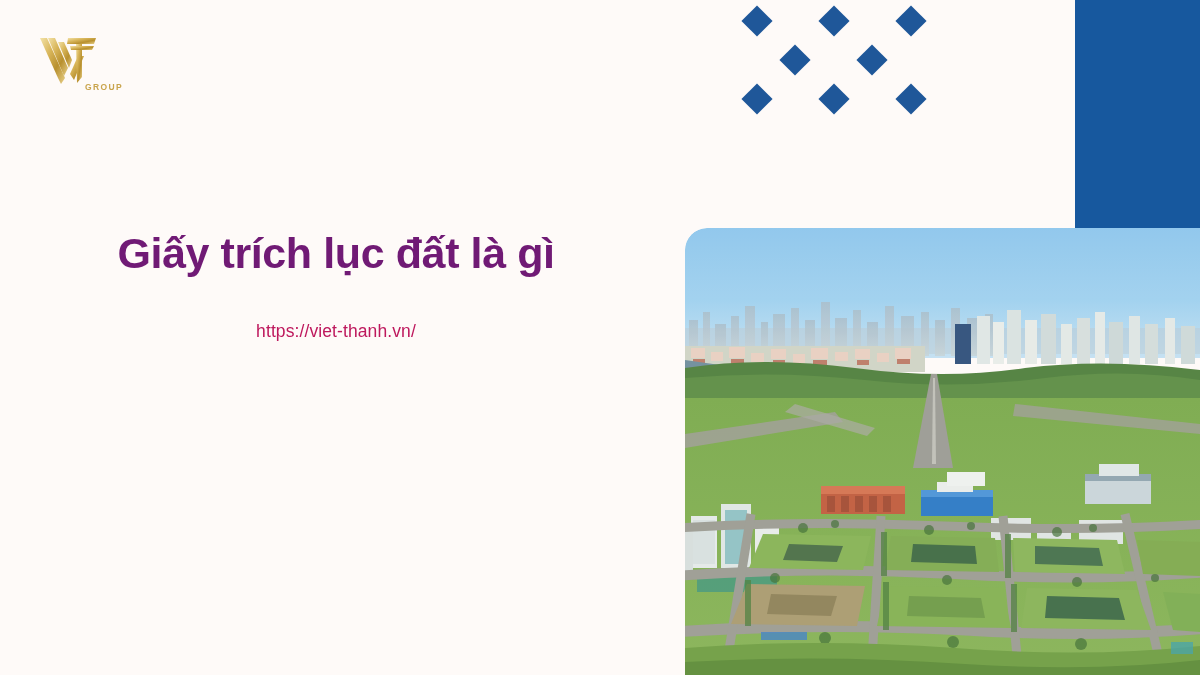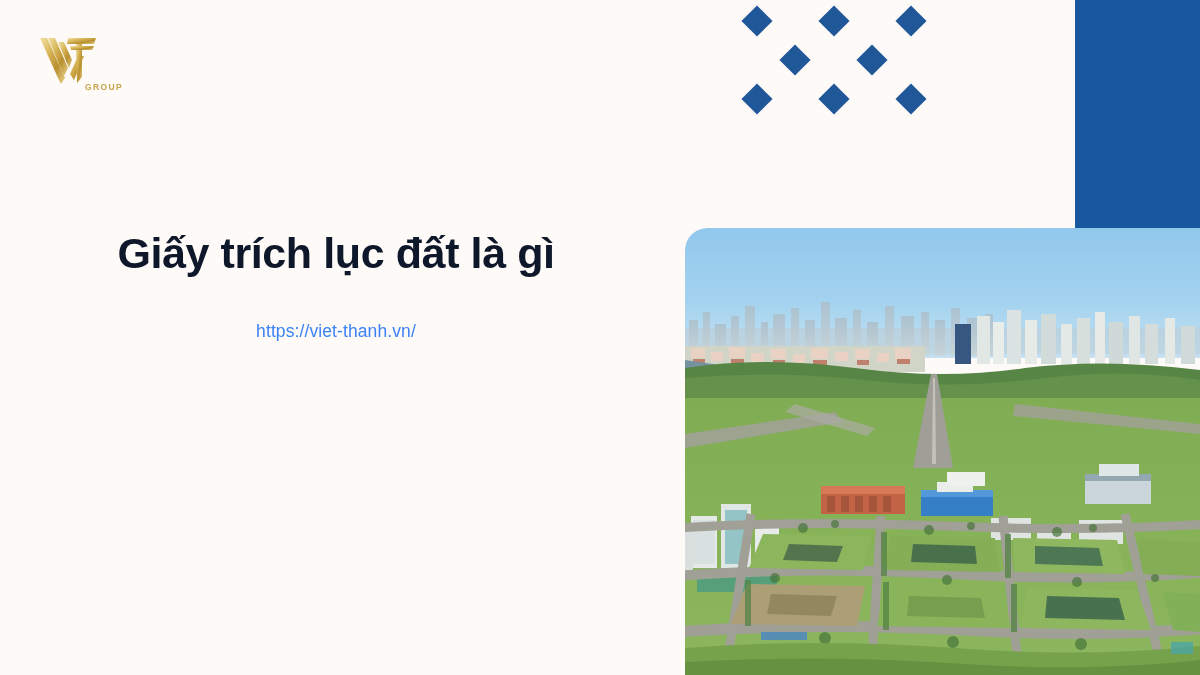--- a/index.html
+++ b/index.html
@@ -76,29 +76,29 @@
     left: 0px;
     top: 228px;
     width: 672px;
     text-align: center;
   }
   #page-title {
     margin: 0;
     font-size: 43px;
     line-height: 1.18;
     font-weight: 700;
-    color: #0f172a;
+    color: #701a75;
     letter-spacing: -0.4px;
   }
   #site-url {
     margin: 0;
     padding-top: 42px;
     font-size: 17.5px;
     font-weight: 400;
-    color: #3b82f6;
+    color: #be185d;
     letter-spacing: 0.1px;
   }
 
   
   #hero-photo {
     position: absolute;
     left: 685px;
     top: 228px;
     width: 515px;
     height: 447px;

